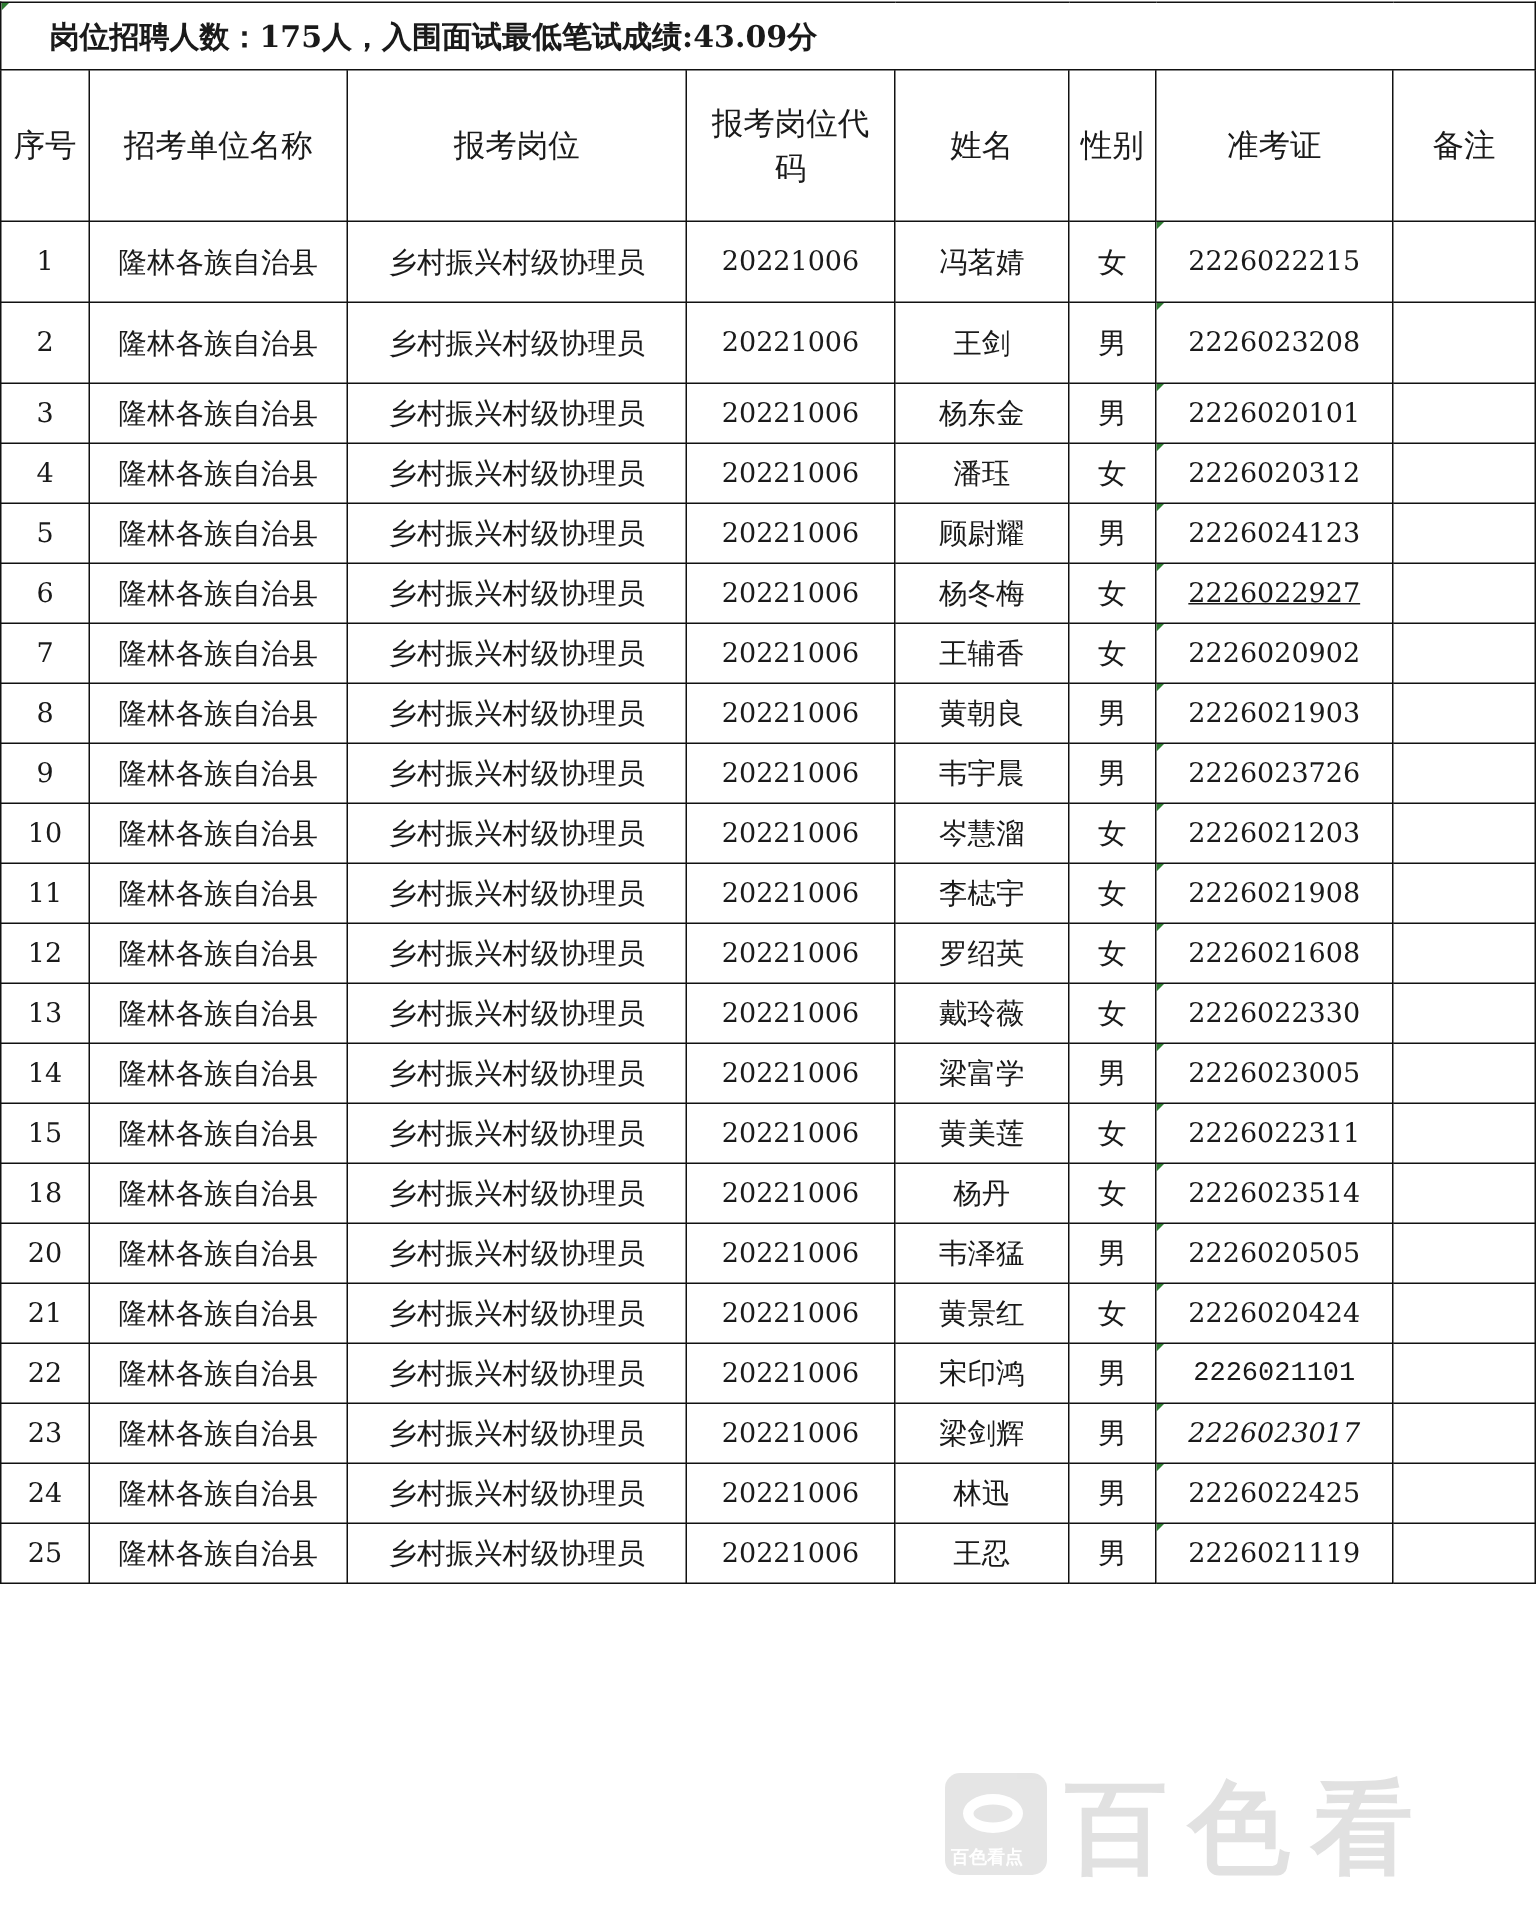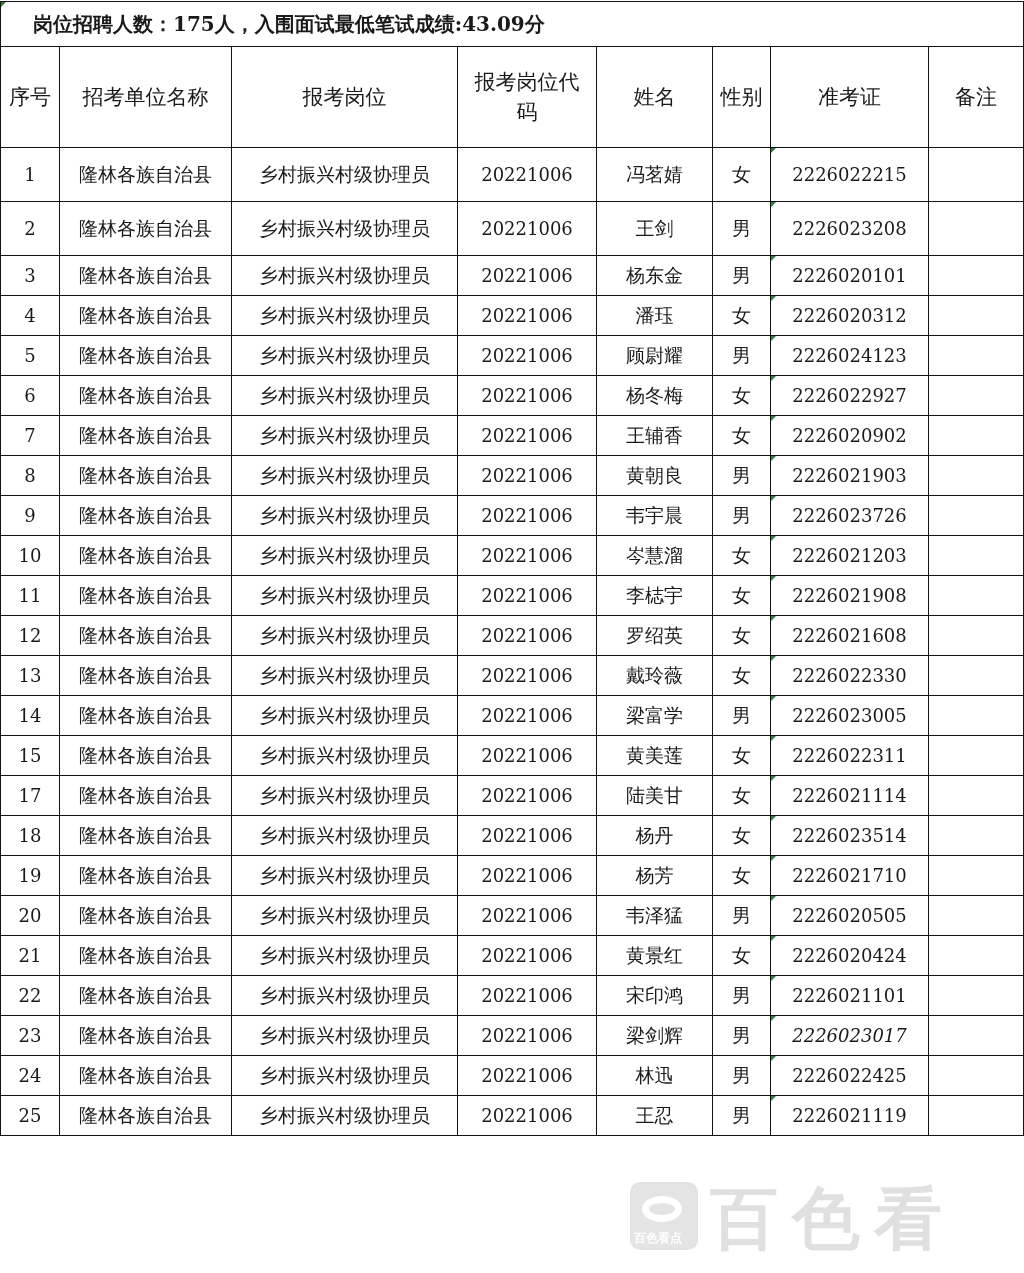--- a/index.html
+++ b/index.html
@@ -99,21 +99,21 @@
         <td class="num tri" style="height: 38px;">2226024123</td>
         <td style="height: 38px;"></td>
       </tr>
       <tr class="r" style="height: 40px;">
         <td class="num" style="height: 38px;">6</td>
         <td style="height: 38px;">隆林各族自治县</td>
         <td style="height: 38px;">乡村振兴村级协理员</td>
         <td class="num" style="height: 38px;">20221006</td>
         <td style="height: 38px;">杨冬梅</td>
         <td style="height: 38px;">女</td>
-        <td class="num tri" style="height: 38px;">2226022927</td>
+        <td class="num tri" style="height: 38px; text-decoration: underline;">2226022927</td>
         <td style="height: 38px;"></td>
       </tr>
       <tr class="r" style="height: 40px;">
         <td class="num" style="height: 38px;">7</td>
         <td style="height: 38px;">隆林各族自治县</td>
         <td style="height: 38px;">乡村振兴村级协理员</td>
         <td class="num" style="height: 38px;">20221006</td>
         <td style="height: 38px;">王辅香</td>
         <td style="height: 38px;">女</td>
         <td class="num tri" style="height: 38px;">2226020902</td>
@@ -193,50 +193,30 @@
         <td class="num" style="height: 38px;">15</td>
         <td style="height: 38px;">隆林各族自治县</td>
         <td style="height: 38px;">乡村振兴村级协理员</td>
         <td class="num" style="height: 38px;">20221006</td>
         <td style="height: 38px;">黄美莲</td>
         <td style="height: 38px;">女</td>
         <td class="num tri" style="height: 38px;">2226022311</td>
         <td style="height: 38px;"></td>
       </tr>
       <tr class="r" style="height: 40px;">
-        <td class="num" style="height: 38px;">17</td>
-        <td style="height: 38px;">隆林各族自治县</td>
-        <td style="height: 38px;">乡村振兴村级协理员</td>
-        <td class="num" style="height: 38px;">20221006</td>
-        <td style="height: 38px;">陆美甘</td>
-        <td style="height: 38px;">女</td>
-        <td class="num tri" style="height: 38px;">2226021114</td>
-        <td style="height: 38px;"></td>
-      </tr>
-      <tr class="r" style="height: 40px;">
         <td class="num" style="height: 38px;">18</td>
         <td style="height: 38px;">隆林各族自治县</td>
         <td style="height: 38px;">乡村振兴村级协理员</td>
         <td class="num" style="height: 38px;">20221006</td>
         <td style="height: 38px;">杨丹</td>
         <td style="height: 38px;">女</td>
         <td class="num tri" style="height: 38px;">2226023514</td>
         <td style="height: 38px;"></td>
       </tr>
       <tr class="r" style="height: 40px;">
-        <td class="num" style="height: 38px;">19</td>
-        <td style="height: 38px;">隆林各族自治县</td>
-        <td style="height: 38px;">乡村振兴村级协理员</td>
-        <td class="num" style="height: 38px;">20221006</td>
-        <td style="height: 38px;">杨芳</td>
-        <td style="height: 38px;">女</td>
-        <td class="num tri" style="height: 38px;">2226021710</td>
-        <td style="height: 38px;"></td>
-      </tr>
-      <tr class="r" style="height: 40px;">
         <td class="num" style="height: 38px;">20</td>
         <td style="height: 38px;">隆林各族自治县</td>
         <td style="height: 38px;">乡村振兴村级协理员</td>
         <td class="num" style="height: 38px;">20221006</td>
         <td style="height: 38px;">韦泽猛</td>
         <td style="height: 38px;">男</td>
         <td class="num tri" style="height: 38px;">2226020505</td>
         <td style="height: 38px;"></td>
       </tr>
       <tr class="r" style="height: 40px;">
@@ -249,21 +229,21 @@
         <td class="num tri" style="height: 38px;">2226020424</td>
         <td style="height: 38px;"></td>
       </tr>
       <tr class="r" style="height: 40px;">
         <td class="num" style="height: 38px;">22</td>
         <td style="height: 38px;">隆林各族自治县</td>
         <td style="height: 38px;">乡村振兴村级协理员</td>
         <td class="num" style="height: 38px;">20221006</td>
         <td style="height: 38px;">宋印鸿</td>
         <td style="height: 38px;">男</td>
-        <td class="num tri" style="height: 38px;">2226021101</td>
+        <td class="num tri" style="height: 38px; font-family: Liberation Mono, monospace;">2226021101</td>
         <td style="height: 38px;"></td>
       </tr>
       <tr class="r" style="height: 40px;">
         <td class="num" style="height: 38px;">23</td>
         <td style="height: 38px;">隆林各族自治县</td>
         <td style="height: 38px;">乡村振兴村级协理员</td>
         <td class="num" style="height: 38px;">20221006</td>
         <td style="height: 38px;">梁剑辉</td>
         <td style="height: 38px;">男</td>
         <td class="num tri" style="height: 38px; font-style: italic;">2226023017</td>

